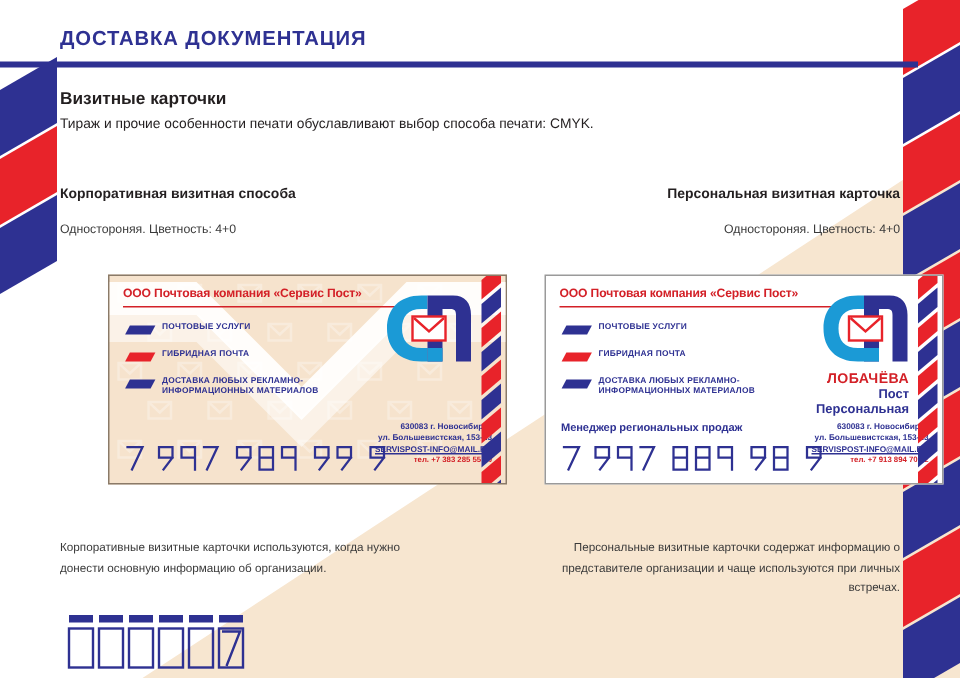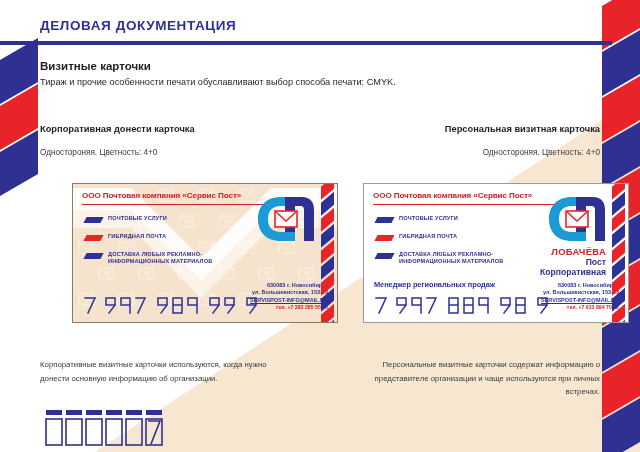--- a/index.html
+++ b/index.html
@@ -141,27 +141,27 @@
   
   .card-stripes { position: absolute; right: 0; top: 0; width: 20px; height: 140px; z-index: 5; }
 </style>
 </head>
 <body>
 
 <div class="page">
 
   <div class="beige-shape b2"></div>
 
-  <div class="header-title">ДЕЛОВАЯ ДОКУМЕНТАЦИЯ</div>
+  <div class="header-title">ДОСТАВКА ДОКУМЕНТАЦИЯ</div>
   <div class="header-rule"></div>
 
   <div class="intro-title">Визитные карточки</div>
   <div class="intro-sub">Тираж и прочие особенности печати обуславливают выбор способа печати: CMYK.</div>
 
-  <div class="col-head left-col">Корпоративная донести карточка</div>
+  <div class="col-head left-col">Корпоративная визитная способа</div>
   <div class="col-sub left-col">Одностороняя. Цветность: 4+0</div>
 
   <div class="col-head right-col">Персональная визитная карточка</div>
   <div class="col-sub right-col">Одностороняя. Цветность: 4+0</div>
 
   <div class="card corp">
     <div class="card-inner">
 
       <svg class="wm" width="266" height="140" viewBox="0 0 266 140">
         <defs>
@@ -301,21 +301,21 @@
         <path d="M26 3 C11 3 3 12 3 25 C3 38 11 47 26 47 L30 47 L30 38 L26 38 C17 38 13 33 13 25 C13 17 17 12 26 12 L30 12 L30 3 Z" fill="#1b9ad6"></path>
         <path d="M30 3 L47 3 C55 3 59 8 59 16 L59 47 L49 47 L49 16 C49 13 48 12 45 12 L40 12 L40 47 L30 47 Z" fill="#2e3192"></path>
         <path d="M30 38 L30 47 L40 47 L40 38 Z" fill="#1b9ad6"></path>
         <rect x="20" y="17" width="22" height="16" fill="#ffffff" stroke="#e8232a" stroke-width="1.6"></rect>
         <path d="M21 18 L31 27 L41 18" fill="none" stroke="#e8232a" stroke-width="1.6"></path>
       </svg>
 
       <div style="position:absolute;right:22px;top:62px;text-align:right;z-index:6">
         <div class="pn-last">ЛОБАЧЁВА</div>
         <div class="pn-first">Пост</div>
-        <div class="pn-mid">Корпоративная</div>
+        <div class="pn-mid">Персональная</div>
       </div>
 
       <div class="job-title">Менеджер региональных продаж</div>
 
       <div class="contacts">
         <div>630083 г. Новосибирск</div>
         <div>ул. Большевистская, 153-23</div>
         <div class="mail">SERVISPOST-INFO@MAIL.RU</div>
         <div class="tel">тел. +7 913 894 70 42</div>
       </div>

